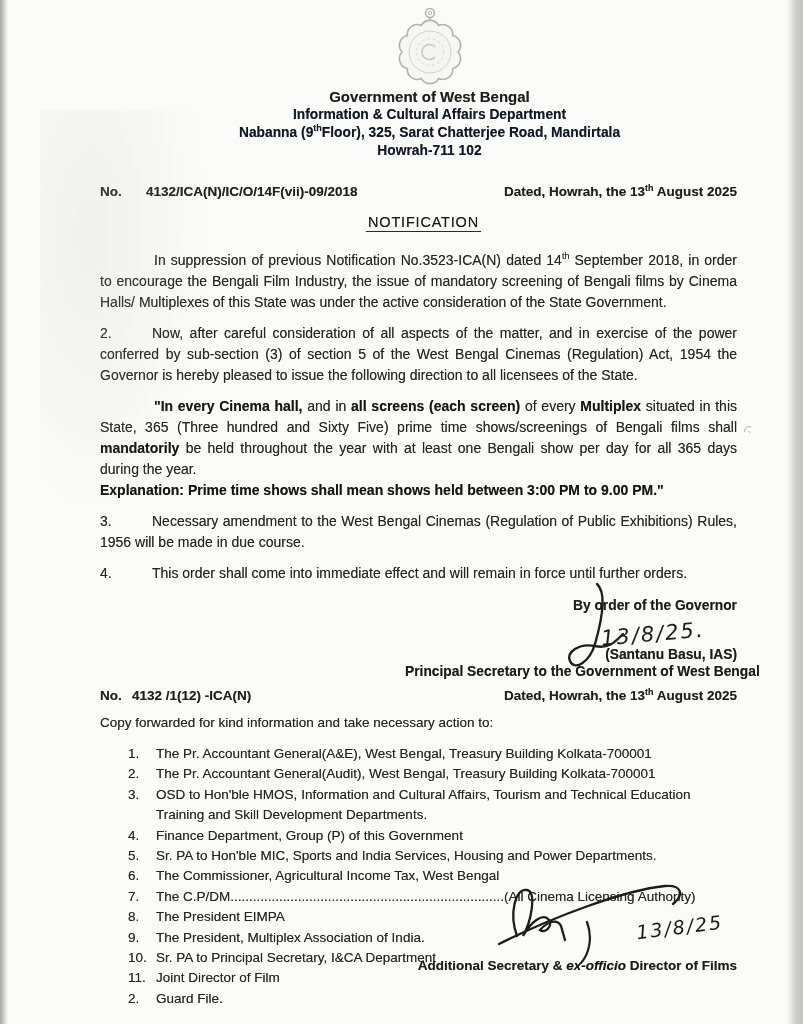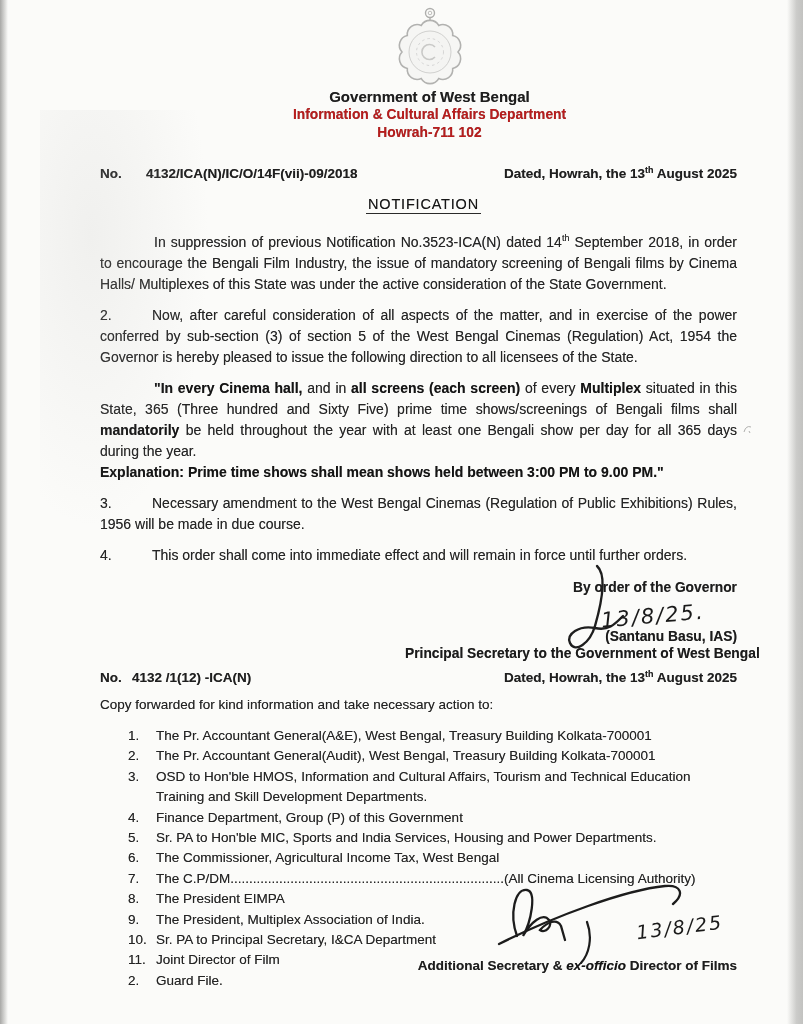--- a/index.html
+++ b/index.html
@@ -25,21 +25,21 @@
     z-index:5;
   }
   .smudge-topleft {
     position:absolute; left:40px; top:110px; width:170px; height:420px;
     background:radial-gradient(ellipse at 30% 30%, rgba(190,190,188,0.18), rgba(190,190,188,0) 70%);
     z-index:1;
   }
   .letterhead { text-align:center; padding-left:22px; margin-bottom:24px; }
   .emblem-wrap { height:80px; margin-bottom:2px; }
   .lh-org  { font-size:15px; font-weight:bold; color:#1d1d1d; line-height:18px; }
-  .lh-line { font-size:13.8px; font-weight:bold; color:#b91c1c; line-height:18px; }
+  .lh-line { font-size:13.8px; font-weight:bold; color:#0f172a; line-height:18px; }
   sup { font-size:9px; vertical-align:super; line-height:0; }
   .ref-row { display:flex; justify-content:space-between; font-size:13.5px; font-weight:bold; color:#1f1f1f; margin-bottom:14px; }
   .ref-left .ref-label { display:inline-block; width:46px; }
   .ref-left.tight .ref-label { width:32px; }
   .title-wrap { text-align:center; margin-bottom:18px; padding-left:10px; }
   .doc-title {
     display:inline-block; font-size:14.5px; font-weight:normal; letter-spacing:0.8px;
     color:#161616; border-bottom:1.6px solid #2a2a2a; padding:0 2px 1px;
   }
   .para { font-size:14px; line-height:21px; text-align:justify; margin-bottom:10px; color:#252525; }
@@ -85,20 +85,21 @@
         <circle cx="33" cy="7" r="1.8" fill="none" stroke="#ababa9" stroke-width="1"></circle>
         <line x1="33" y1="11.5" x2="33" y2="16" stroke="#9c9c9a" stroke-width="1.4"></line>
         <path d="M61,46 A10,10 0 0 1 55.7,62.5 A10,10 0 0 1 41.7,72.6 A10,10 0 0 1 24.3,72.6 A10,10 0 0 1 10.3,62.5 A10,10 0 0 1 5,46 A10,10 0 0 1 10.3,29.5 A10,10 0 0 1 24.3,19.4 A10,10 0 0 1 41.7,19.4 A10,10 0 0 1 55.7,29.5 A10,10 0 0 1 61,46 Z" fill="#f6f6f4" stroke="#a0a09e" stroke-width="1.6"></path>
         <circle cx="33" cy="46" r="21" fill="#f3f3f1" stroke="#c6c6c4" stroke-width="1"></circle>
         <circle cx="33" cy="46" r="13.5" fill="none" stroke="#cccccc" stroke-width="1" stroke-dasharray="2.5 3"></circle>
         <path d="M38,41 A7.5,7.5 0 1 0 38,51" fill="none" stroke="#bdbdbb" stroke-width="1.6"></path>
       </svg>
     </div>
     <div class="lh-org">Government of West Bengal</div>
     <div class="lh-line">Information &amp; Cultural Affairs Department</div>
+    <div class="lh-line"><span>Nabanna (9</span><sup>th</sup><span>Floor), 325, Sarat Chatterjee Road, Mandirtala</span></div>
     <div class="lh-line">Howrah-711 102</div>
   </div>
 
   <div class="ref-row">
     <div class="ref-left">
       <span class="ref-label">No.</span><span>4132/ICA(N)/IC/O/14F(vii)-09/2018</span>
     </div>
     <div class="ref-date"><span>Dated, Howrah, the 13</span><sup>th</sup><span> August 2025</span></div>
   </div>
 

